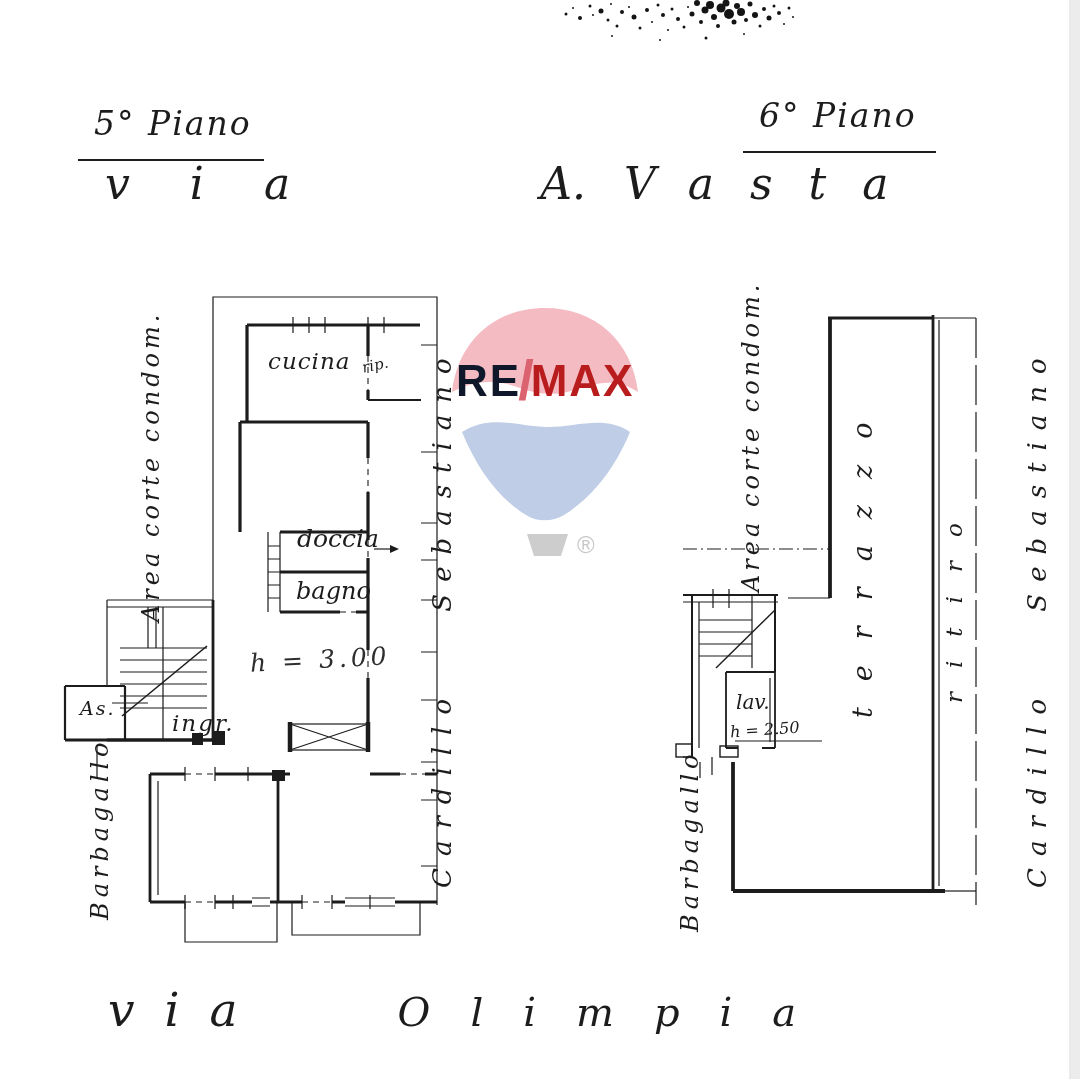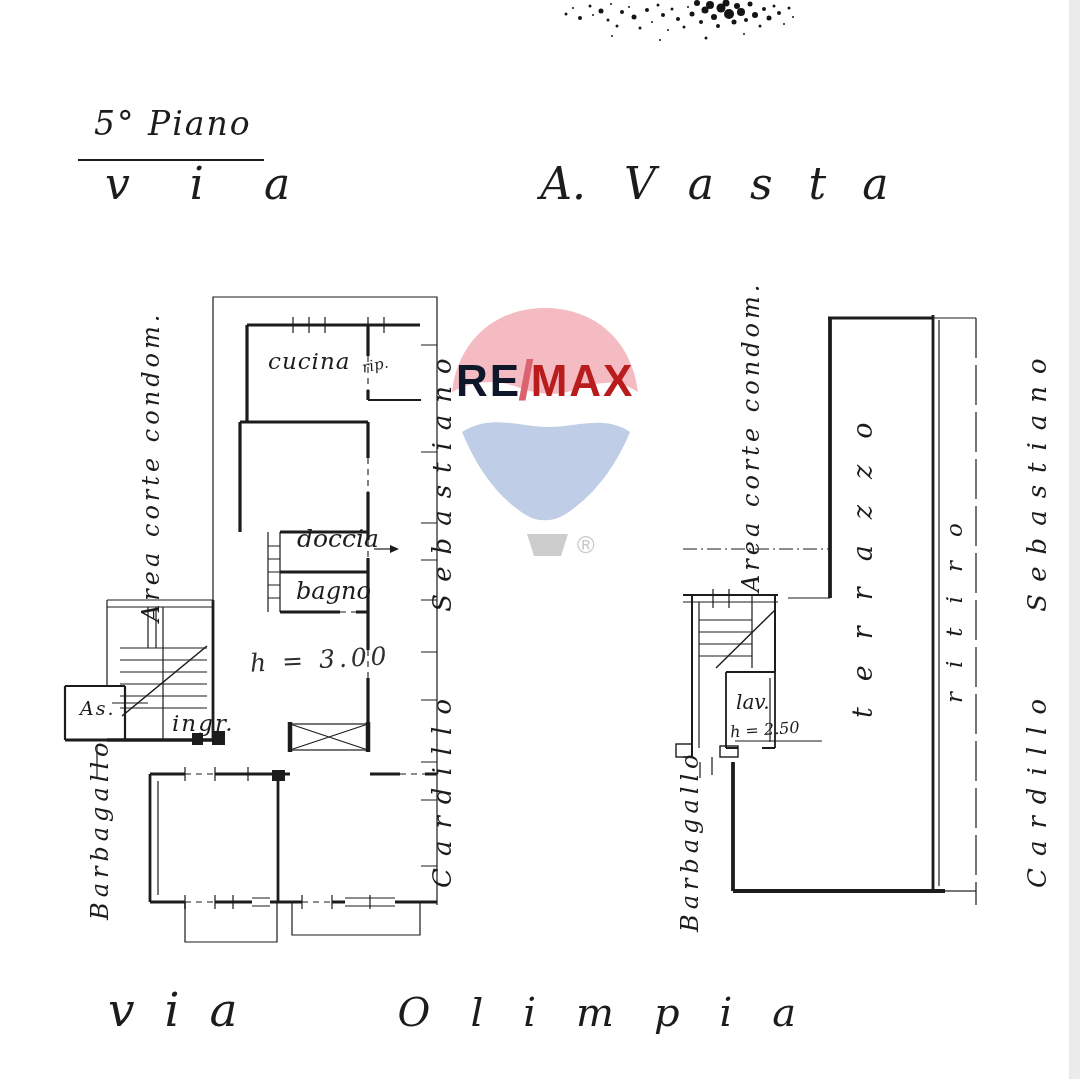--- a/index.html
+++ b/index.html
@@ -204,20 +204,21 @@
       <path class="st w16" d="M726,672 H775 M775,672 V748 M726,672 V748 M726,748 H738 M762,748 H775"></path>
       <path class="st w1" d="M770,678 V742"></path>
       <path class="st w1" d="M735,741 H822"></path>
       <rect class="st w12" x="676" y="744" width="16" height="13" fill="none"></rect>
       <rect class="st w12" x="720" y="746" width="18" height="11" fill="none"></rect>
       <path class="st w1" d="M700,762 V778 M712,757 V775 M683,757 H692"></path>
     </g>
   </svg>
 
   <div class="hand title" style="left:78px;top:104px;width:186px;">5° Piano</div>
+  <div class="hand title" style="left:743px;top:96px;width:193px;">6° Piano</div>
 
   <div class="street" style="left:105px;top:158px;font-style:italic;">
     <span style="font-size:44px;letter-spacing:60px;">via</span>
     <span style="font-size:44px;margin-left:190px;">A.</span>
     <span style="font-size:44px;margin-left:38px;letter-spacing:36px;">Vasta</span>
   </div>
 
   <div class="street" style="left:108px;top:982px;font-style:italic;">
     <span style="font-size:47px;letter-spacing:30px;">via</span>
     <span style="font-size:40px;margin-left:130px;letter-spacing:40px;">Olimpia</span>

